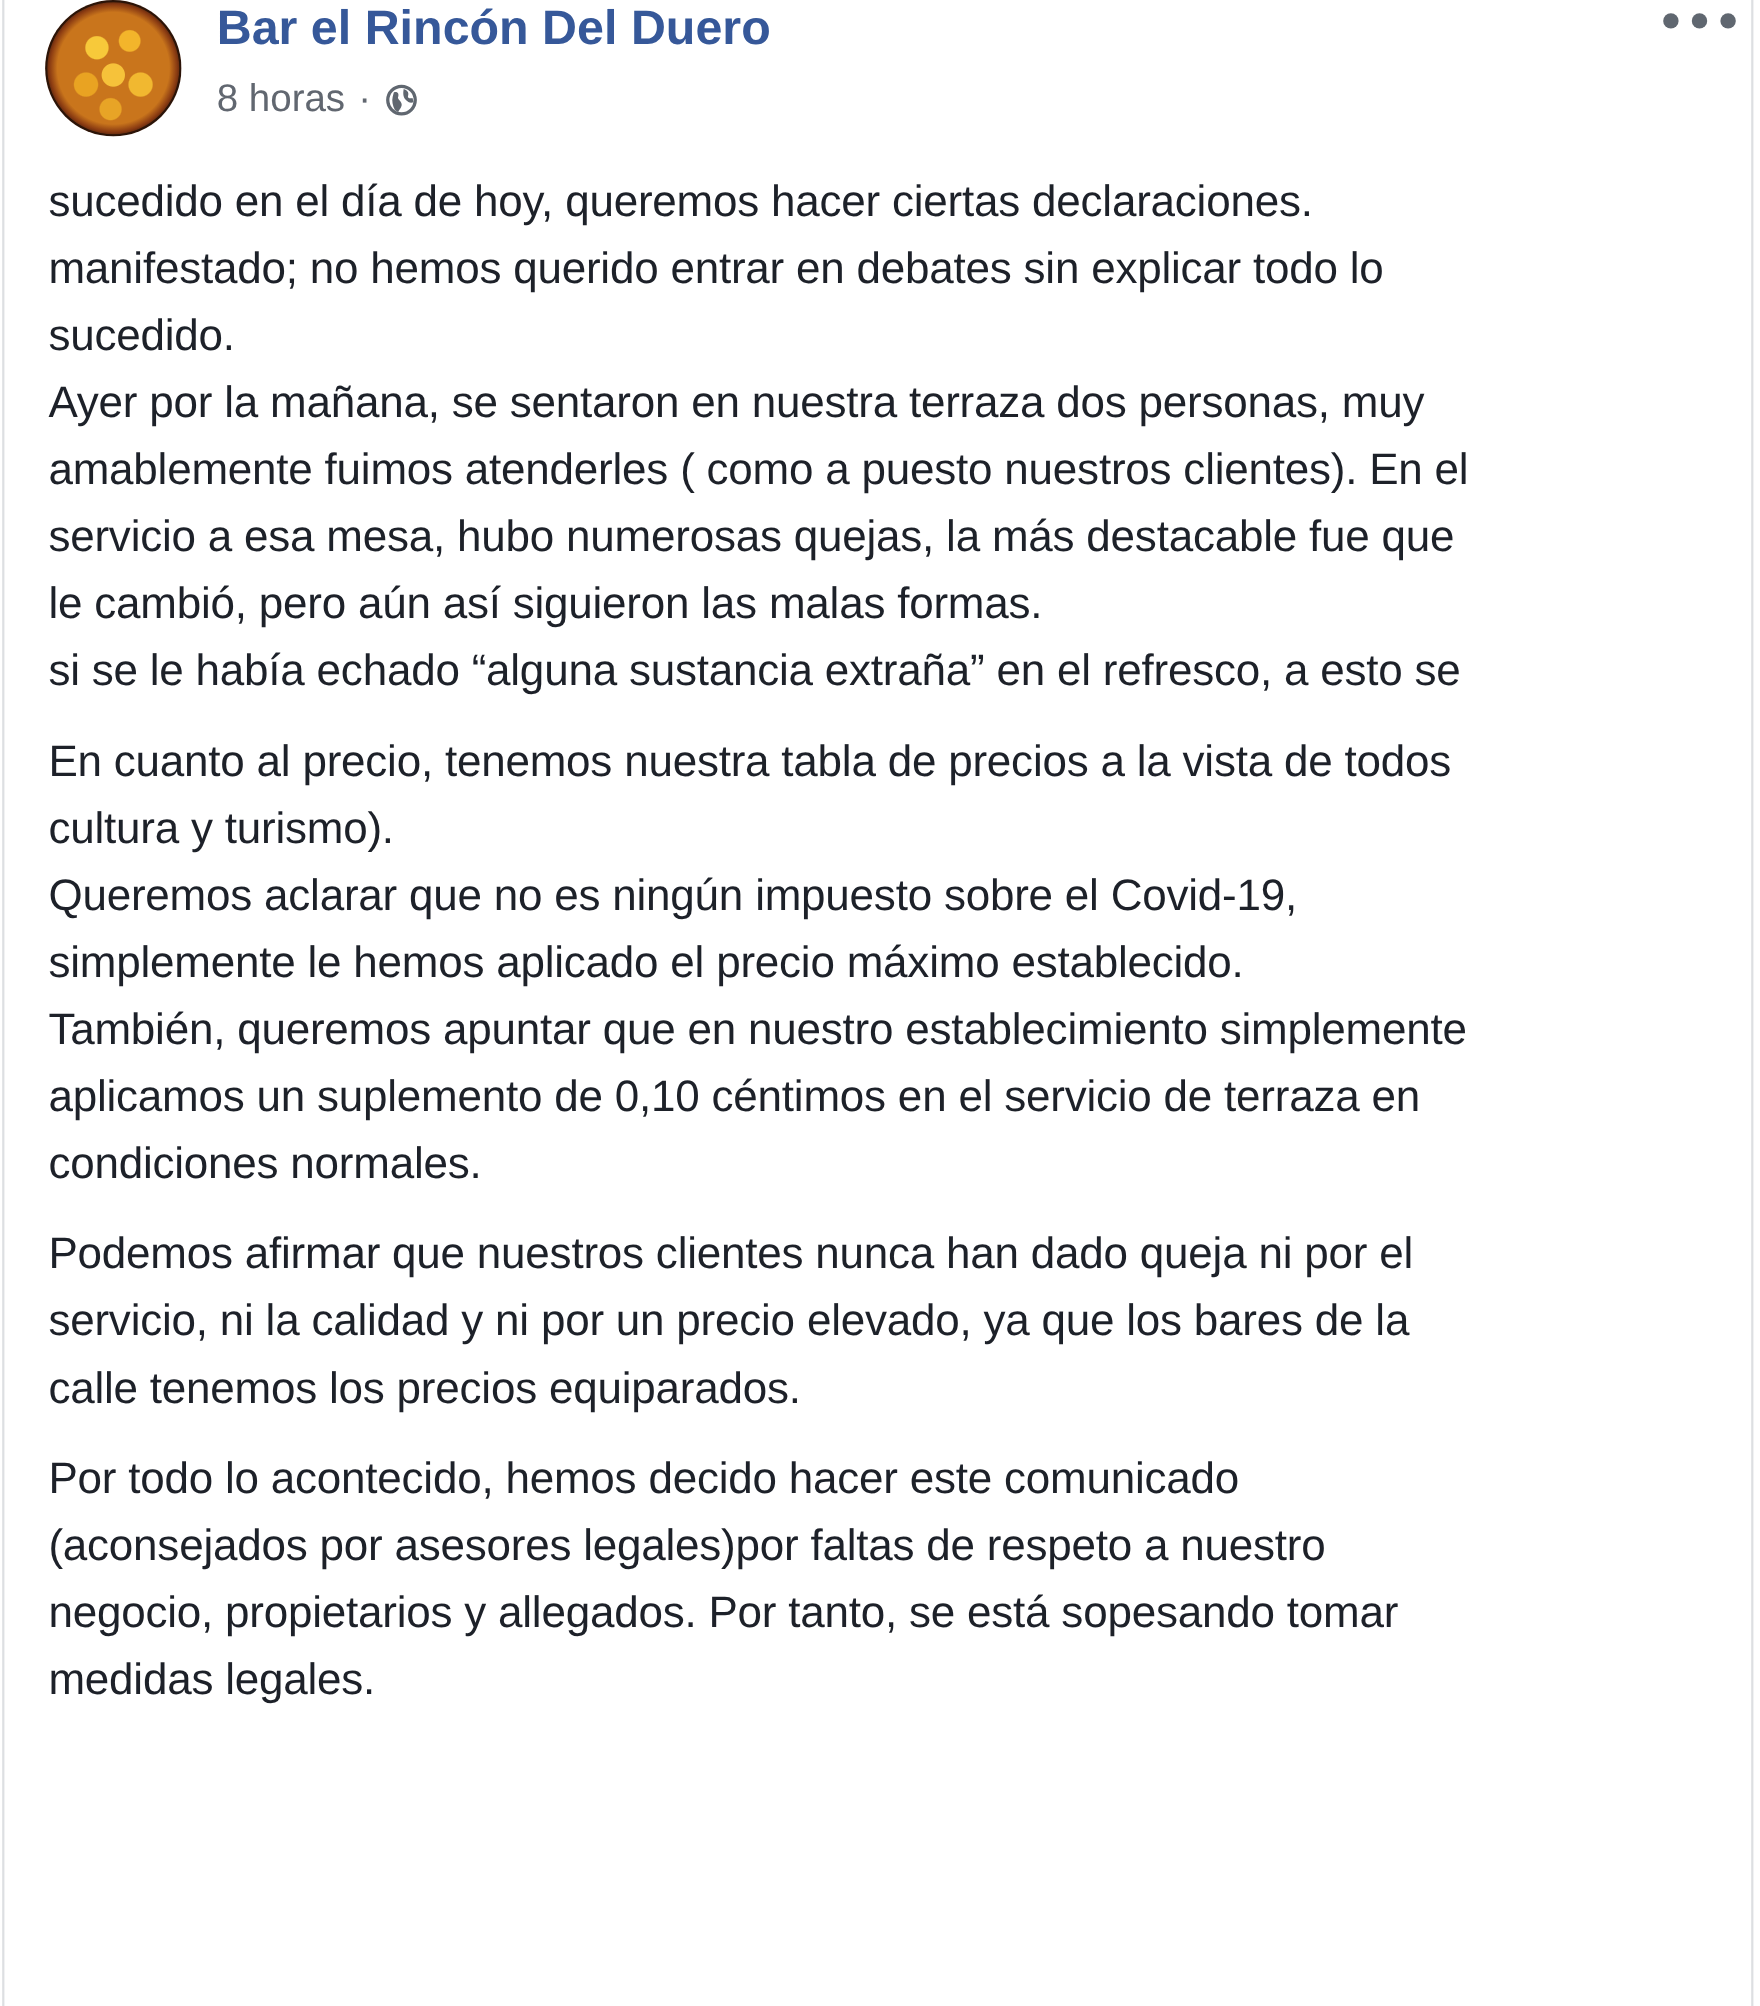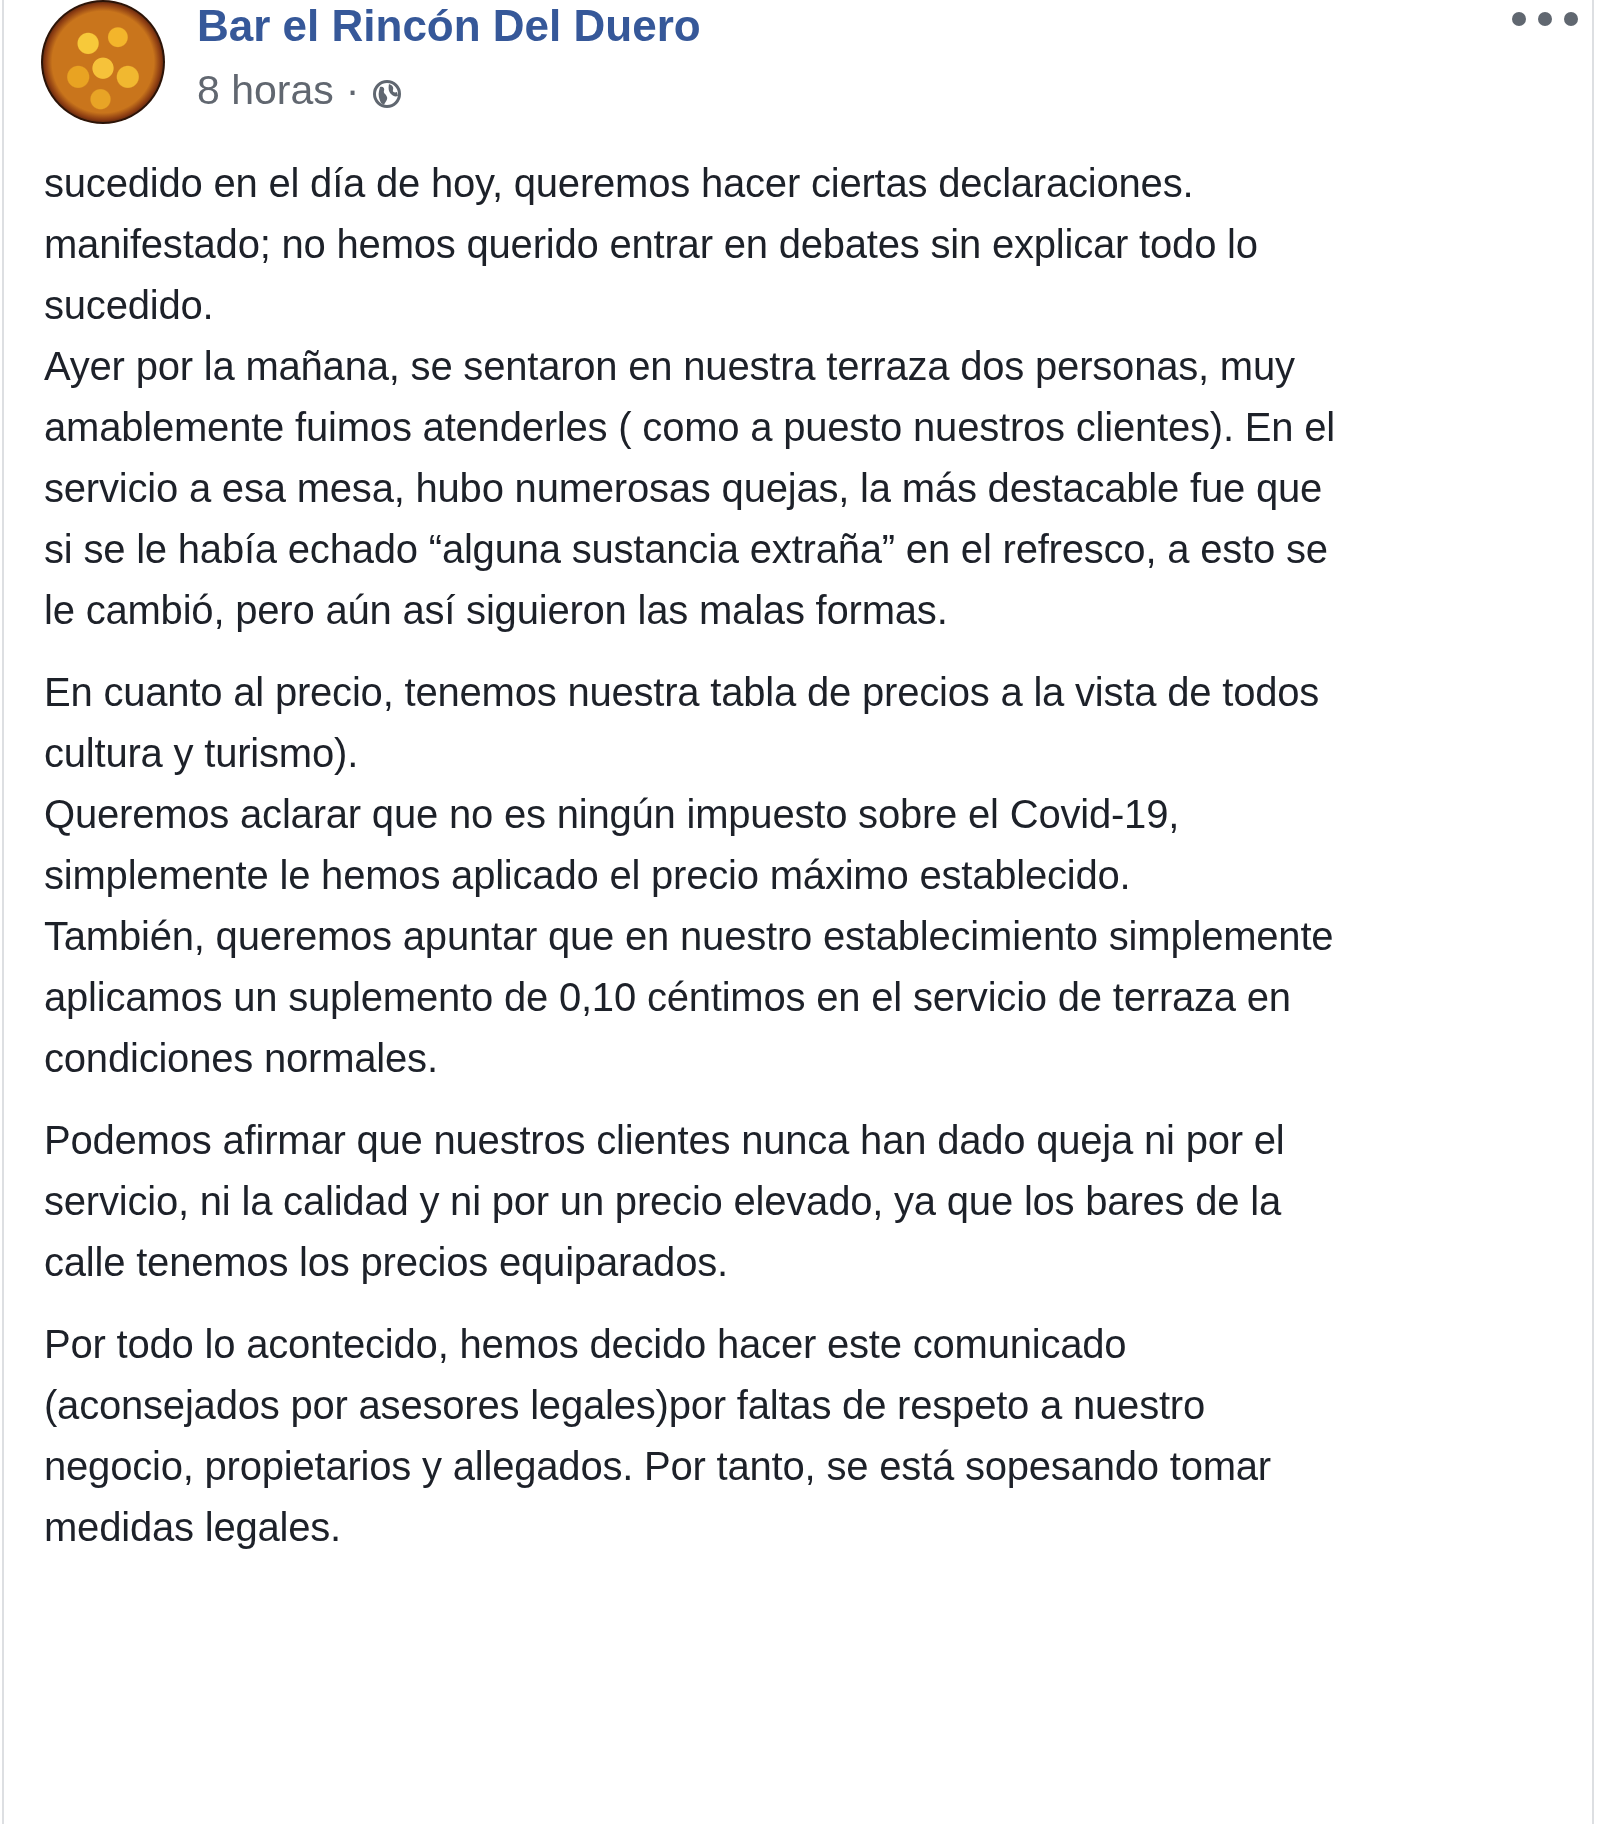--- a/index.html
+++ b/index.html
@@ -48,21 +48,21 @@
       font-size: 44px;
       font-weight: 600;
       color: #365899;
       white-space: nowrap;
       line-height: 56px;
     }
     .meta {
       position: absolute;
       left: 193px;
       top: 72px;
-      font-size: 41px;
+      font-size: 35px;
       color: #616770;
       white-space: nowrap;
       line-height: 44px;
       display: flex;
       align-items: center;
     }
     .meta .dot-sep {
       margin: 0 12px 0 12px;
     }
     .globe {
@@ -134,22 +134,22 @@
   </div>
 
   <div class="body-text">
     <p class="para">
       <span class="line">sucedido en el día de hoy, queremos hacer ciertas declaraciones.</span>
       <span class="line">manifestado; no hemos querido entrar en debates sin explicar todo lo</span>
       <span class="line">sucedido.</span>
       <span class="line">Ayer por la mañana, se sentaron en nuestra terraza dos personas, muy</span>
       <span class="line">amablemente fuimos atenderles ( como a puesto nuestros clientes). En el</span>
       <span class="line">servicio a esa mesa, hubo numerosas quejas, la más destacable fue que</span>
+      <span class="line">le cambió, pero aún así siguieron las malas formas.</span>
       <span class="line">si se le había echado “alguna sustancia extraña” en el refresco, a esto se</span>
-      <span class="line">le cambió, pero aún así siguieron las malas formas.</span>
     </p>
     <p class="para">
       <span class="line">En cuanto al precio, tenemos nuestra tabla de precios a la vista de todos</span>
       <span class="line">cultura y turismo).</span>
       <span class="line">Queremos aclarar que no es ningún impuesto sobre el Covid-19,</span>
       <span class="line">simplemente le hemos aplicado el precio máximo establecido.</span>
       <span class="line">También, queremos apuntar que en nuestro establecimiento simplemente</span>
       <span class="line">aplicamos un suplemento de 0,10 céntimos en el servicio de terraza en</span>
       <span class="line">condiciones normales.</span>
     </p>

